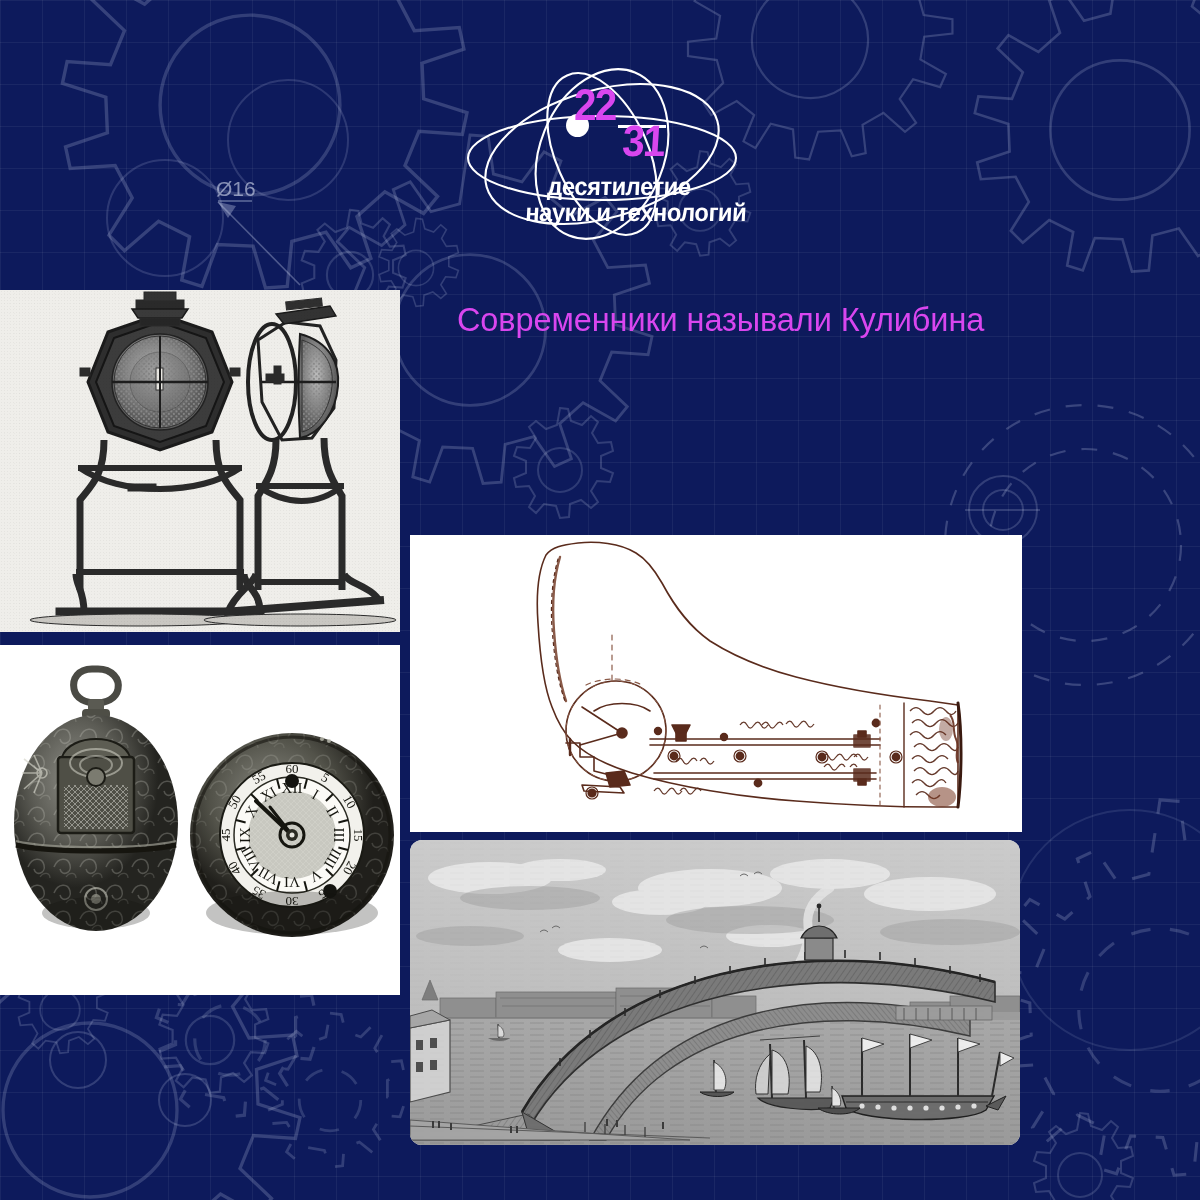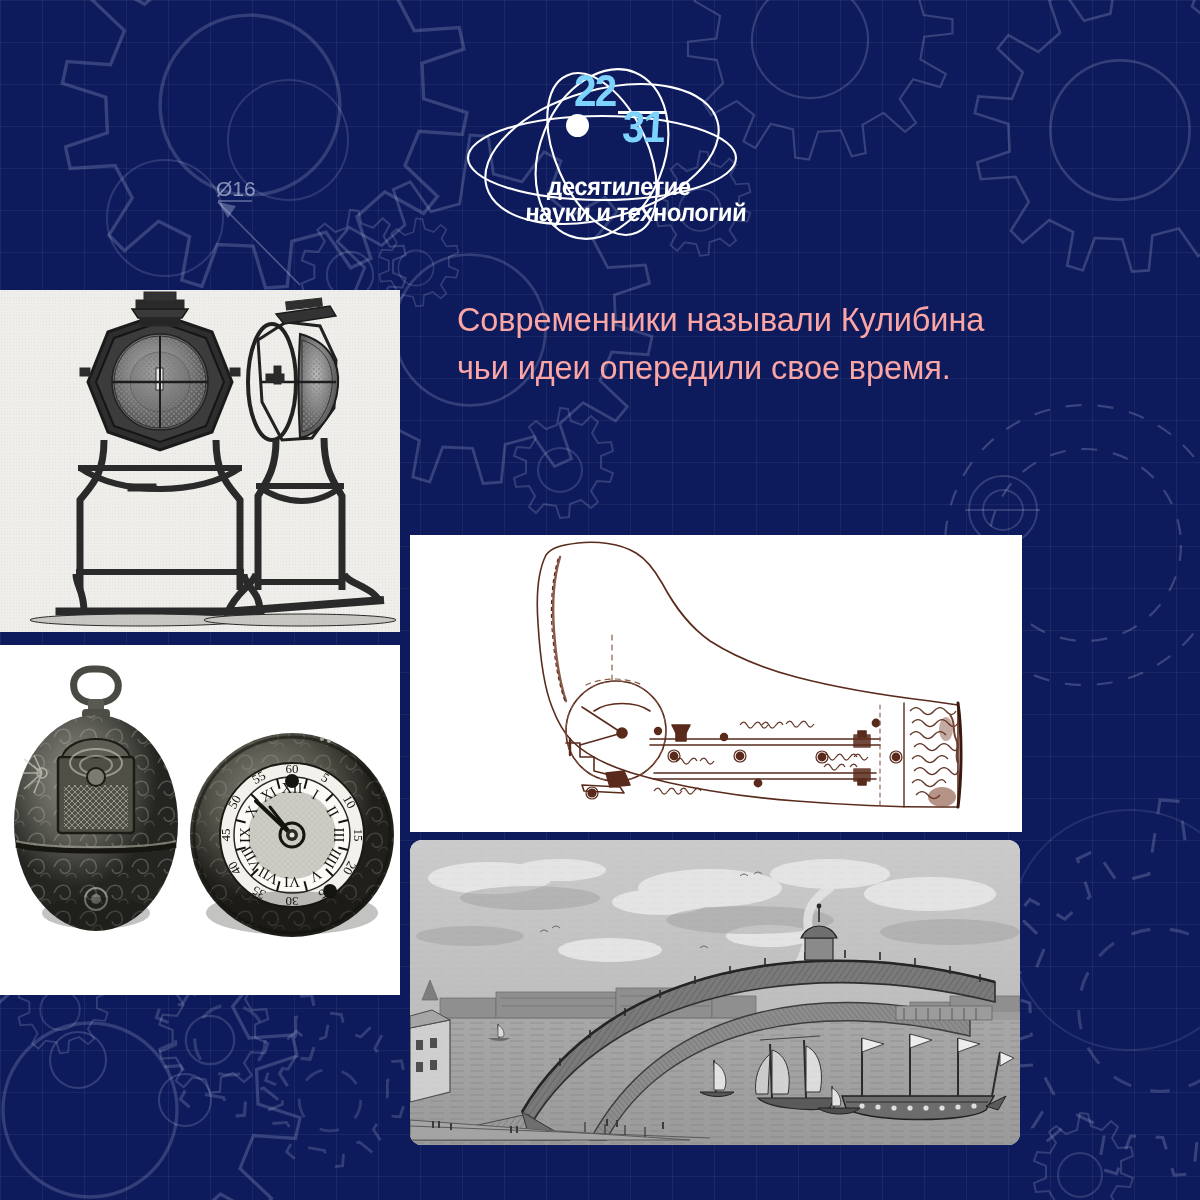--- a/index.html
+++ b/index.html
@@ -20,22 +20,22 @@
     background-size:42px 42px;
   }
   .bg-svg{position:absolute;inset:0;}
 
   
   .logo{
     position:absolute;left:462px;top:66px;width:280px;height:175px;
   }
   .logo svg{position:absolute;left:0;top:0;}
   .logo-nums{
-    position:absolute;left:112px;top:3px;width:140px;height:80px;
-    color:#7dd3fc;
+    position:absolute;left:112px;top:17px;width:140px;height:80px;
+    color:#d946ef;
   }
   .num22{
     position:absolute;left:0;top:0;
     font-size:44px;font-weight:800;letter-spacing:-2px;
     font-family:"Liberation Sans",sans-serif;
     transform:scaleX(.92);transform-origin:left top;
     line-height:1;
   }
   .numline{
     position:absolute;left:44px;top:42px;width:48px;height:3px;background:#fff;
@@ -54,21 +54,21 @@
   }
   .logo-word1{left:86px;top:108px;font-size:25px;letter-spacing:-.5px;transform:scaleX(.95) skewX(-3deg);transform-origin:left top;}
   .logo-word2{left:64px;top:134px;font-size:25px;letter-spacing:-.5px;transform:scaleX(.95) skewX(-3deg);transform-origin:left top;}
   .logo-dot{
     position:absolute;left:104px;top:48px;width:23px;height:23px;border-radius:50%;background:#fff;
   }
 
   
   .headline{
     position:absolute;left:457px;top:301px;width:640px;
-    color:#fca5a5;font-size:32.5px;line-height:39.5px;font-weight:400;
+    color:#d946ef;font-size:32.5px;line-height:39.5px;font-weight:400;
     font-family:"Liberation Sans","DejaVu Sans",sans-serif;
     letter-spacing:-.1px;
   }
   .headline p{margin:0;}
   .headline .gap{height:8px;}
 
   
   .panel{position:absolute;overflow:hidden;background:#efefec;}
   #panel-lantern{left:0;top:290px;width:400px;height:342px;}
   #panel-eggclock{left:0;top:645px;width:400px;height:350px;}
@@ -195,21 +195,20 @@
       <div class="numline"></div>
       <div class="num31">31</div>
     </div>
     <div class="logo-word1">десятилетие</div>
     <div class="logo-word2">науки и технологий</div>
   </div>
 
   <div class="headline">
     <p>Современники называли Кулибина</p>
     <div class="gap"></div>
-    <p>чьи идеи опередили свое время.</p>
   </div>
 
   <div class="panel" id="panel-lantern">
     <svg viewBox="0 0 400 342" preserveAspectRatio="xMidYMid slice">
       <defs>
         <pattern id="mesh" width="5" height="5" patternUnits="userSpaceOnUse">
           <circle cx="1.4" cy="1.4" r="1.1" fill="#8c8c8c"></circle>
           <circle cx="3.9" cy="3.9" r="1.1" fill="#8c8c8c"></circle>
         </pattern>
         <radialGradient id="mirror" cx="45%" cy="40%">

